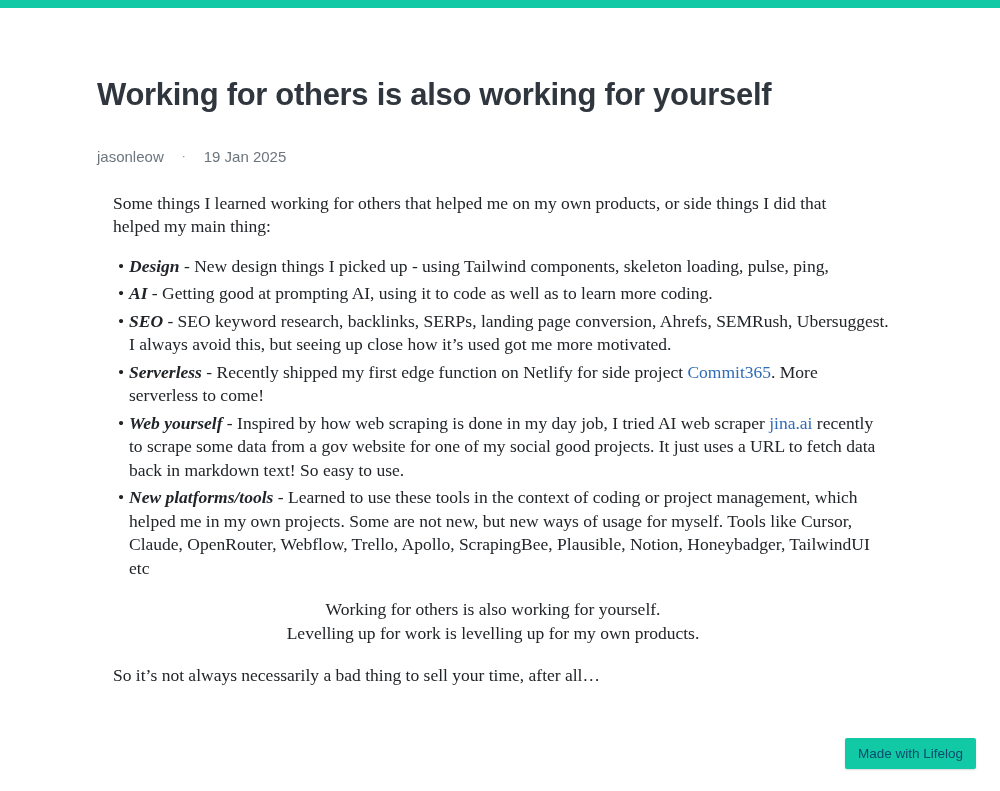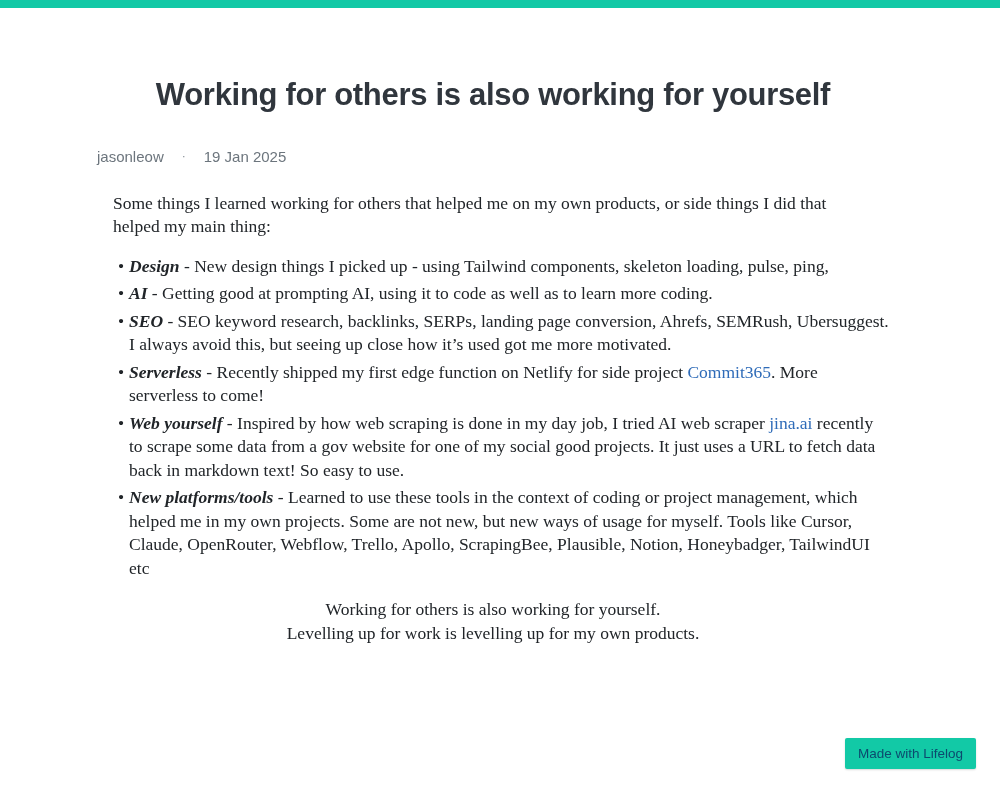--- a/index.html
+++ b/index.html
@@ -22,21 +22,20 @@
     margin-left: 97px;
   }
   h1.title {
     margin: 69px 0 0 0;
     font-size: 31px;
     line-height: 1.15;
     font-weight: 700;
     letter-spacing: -0.3px;
     color: #30363d;
     font-family: "Liberation Sans", sans-serif;
-    text-align: center;
   }
   .byline {
     margin-top: 35px;
     font-size: 15px;
     color: #6c757d;
     display: flex;
     align-items: center;
     gap: 18px;
   }
   .byline .sep { font-size: 12px; color: #868e96; }
@@ -117,15 +116,16 @@
       <li><span class="marker">•</span><span class="term">Serverless</span> - Recently shipped my first edge function on Netlify for side project <a class="link" href="#">Commit365</a>. More serverless to come!</li>
       <li><span class="marker">•</span><span class="term">Web yourself</span> - Inspired by how web scraping is done in my day job, I tried AI web scraper <a class="link" href="#">jina.ai</a> recently to scrape some data from a gov website for one of my social good projects. It just uses a URL to fetch data back in markdown text! So easy to use.</li>
       <li><span class="marker">•</span><span class="term">New platforms/tools</span> - Learned to use these tools in the context of coding or project management, which helped me in my own projects. Some are not new, but new ways of usage for myself. Tools like Cursor, Claude, OpenRouter, Webflow, Trello, Apollo, ScrapingBee, Plausible, Notion, Honeybadger, TailwindUI etc</li>
     </ul>
 
   <p class="body-text outro">
     <span>Working for others is also working for yourself.</span><br>
     <span>Levelling up for work is levelling up for my own products.</span>
   </p>
 
+  <p class="body-text closing">So it’s not always necessarily a bad thing to sell your time, after all…</p>
 </main>
 
 <a class="badge" href="#">Made with Lifelog</a>
 
 </body></html>

